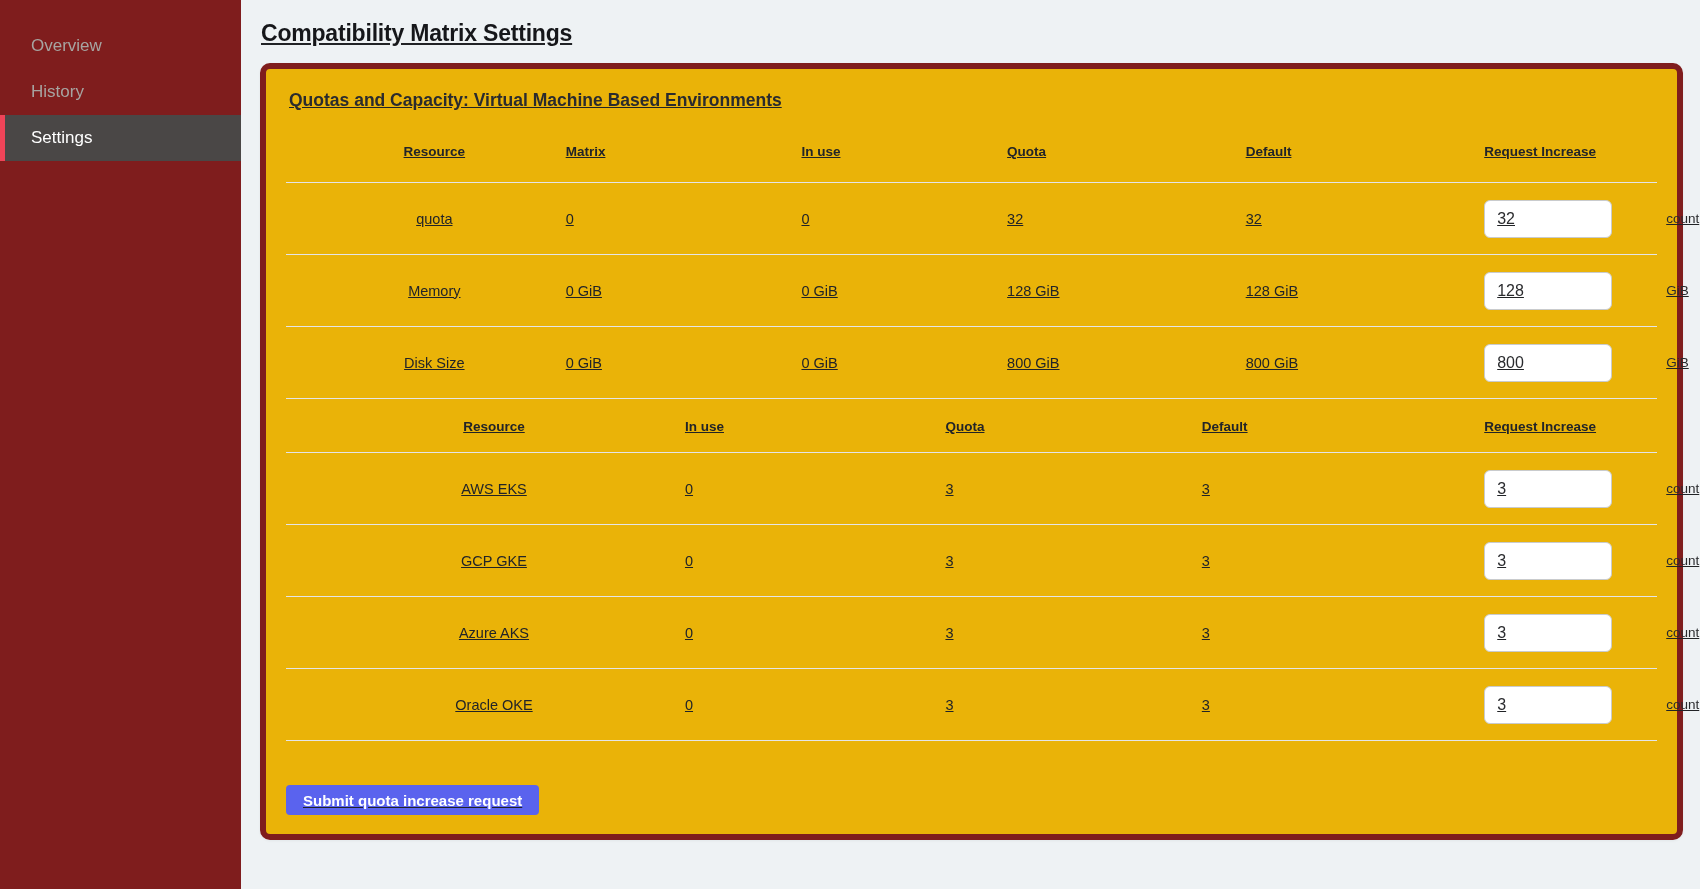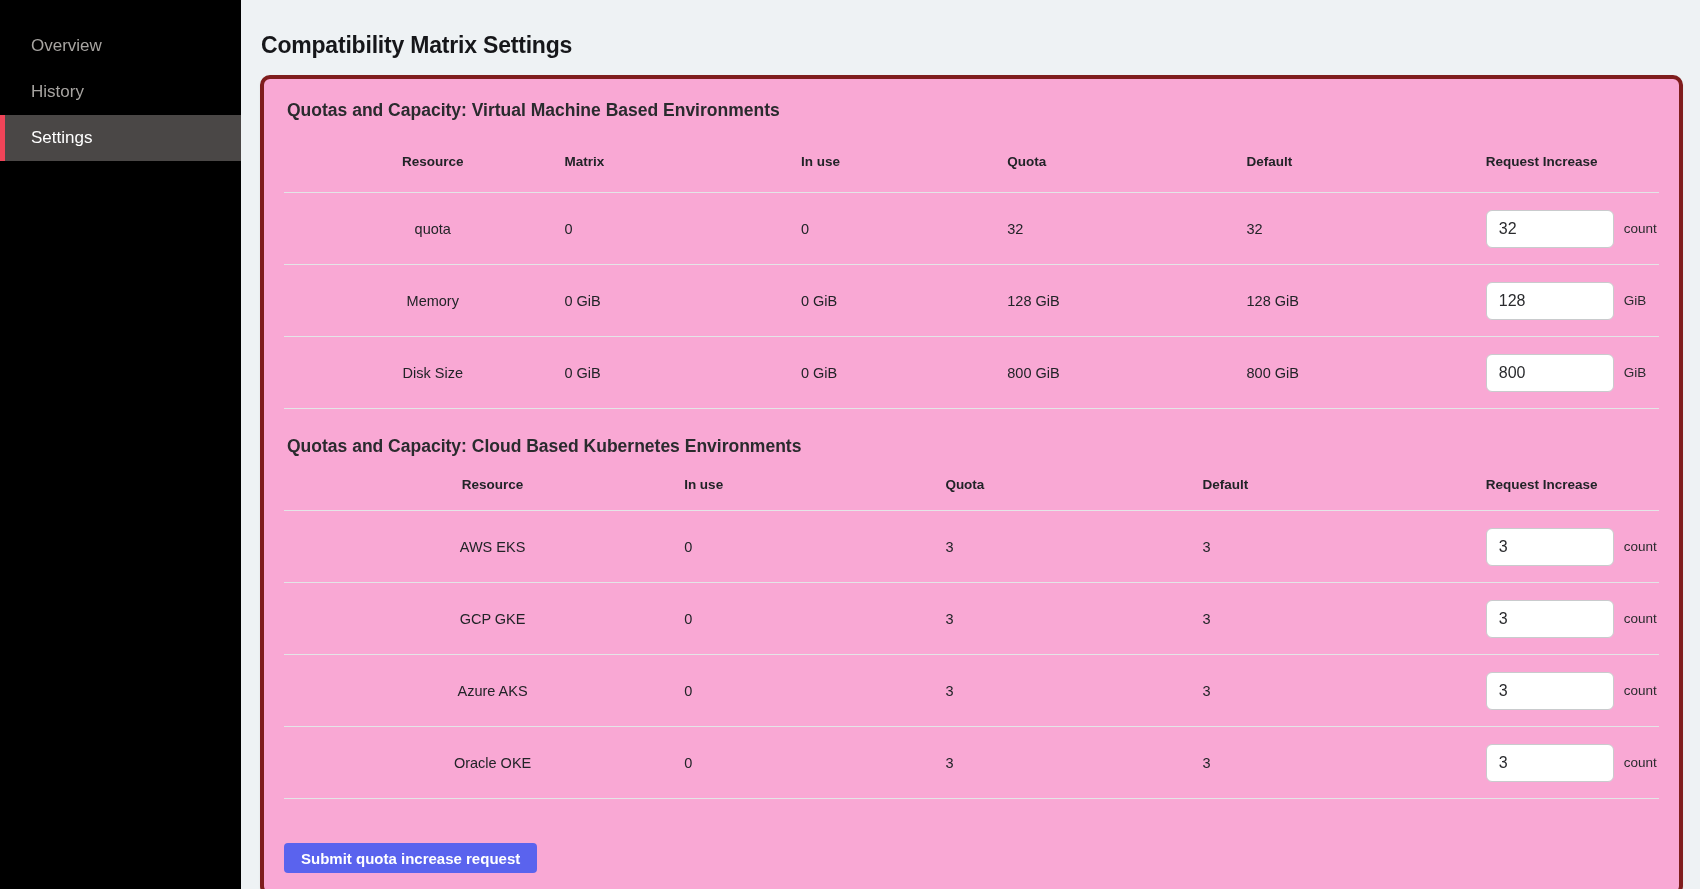--- a/index.html
+++ b/index.html
@@ -9,51 +9,51 @@
     background: #eef2f4;
     font-family: "Liberation Sans", sans-serif;
     color: #212326;
     overflow: hidden;
   }
   .app { display: flex; width: 1700px; height: 889px; }
 
   
   .sidebar {
     width: 241px; min-width: 241px; height: 100%;
-    background: #000000;
+    background: #7f1d1d;
     padding-top: 23px;
   }
   .side-item {
     height: 46px;
     display: flex; align-items: center;
     border-left: 5px solid transparent;
     padding-left: 26px;
     font-size: 17px;
     color: #a7a4a1;
     cursor: pointer;
   }
   .side-item.active {
     background: #4a4746;
     border-left-color: #ef4458;
     color: #ffffff;
   }
 
   
-  .main { flex: 1; padding: 12px 17px 0 19px; }
+  .main { flex: 1; padding: 0 17px 0 19px; text-decoration: underline; }
   .page-title {
     margin: 20px 0 0 1px;
     font-size: 23px; line-height: 27px;
     font-weight: 700;
     color: #16171a;
     letter-spacing: -0.2px;
   }
   .card {
     margin-top: 16px;
-    background: #f9a8d4;
-    border: 4px solid #7f1d1d;
+    background: #eab308;
+    border: 6px solid #7f1d1d;
     border-radius: 10px;
     box-shadow: 0 1px 3px rgba(20,30,40,0.05);
     padding: 21px 20px 19px 20px;
   }
 
   .section-head { display: flex; align-items: baseline; gap: 9px; padding-left: 3px; line-height: 21px; }
   .section-head.second { margin-top: 27px; }
   .section-title { font-size: 17.5px; font-weight: 700; color: #2a2b2e; }
   .section-sub { font-size: 14.5px; color: #5c5f63; }
 
@@ -81,21 +81,21 @@
   .req-input {
     width: 128px; height: 38px;
     border: 1px solid #c9cbcd;
     border-radius: 6px;
     font-size: 16px; color: #2a2b2e;
     padding: 0 10px 0 12px;
     font-family: inherit;
     background: #ffffff;
     outline: none;
   }
-  .unit { font-size: 13.5px; color: #2a2b2e; white-space: nowrap; }
+  .unit { font-size: 13.5px; color: #2a2b2e; white-space: nowrap; margin-left: 44px; }
 
   .footer { display: flex; justify-content: flex-start; margin-top: 44px; }
   .submit-btn {
     background: #5a63ee;
     color: #ffffff;
     border: none;
     border-radius: 4px;
     height: 30px;
     padding: 0 17px;
     font-size: 15px; font-weight: 700;
@@ -184,23 +184,20 @@
             <td>
               <div class="req-cell">
                 <input class="req-input" type="text" value="800" style="">
                 <span class="unit">GiB</span>
               </div>
             </td>
           </tr>
         </tbody>
       </table>
 
-      <div class="section-head second">
-        <span class="section-title">Quotas and Capacity: Cloud Based Kubernetes Environments</span>
-      </div>
 
       <table class="k8s-table">
         <colgroup>
           <col style="width:29.1%">
             <col style="width:19.0%">
             <col style="width:18.7%">
           <col style="width:20.6%">
             <col style="width:12.6%">
         </colgroup>
         <thead>

